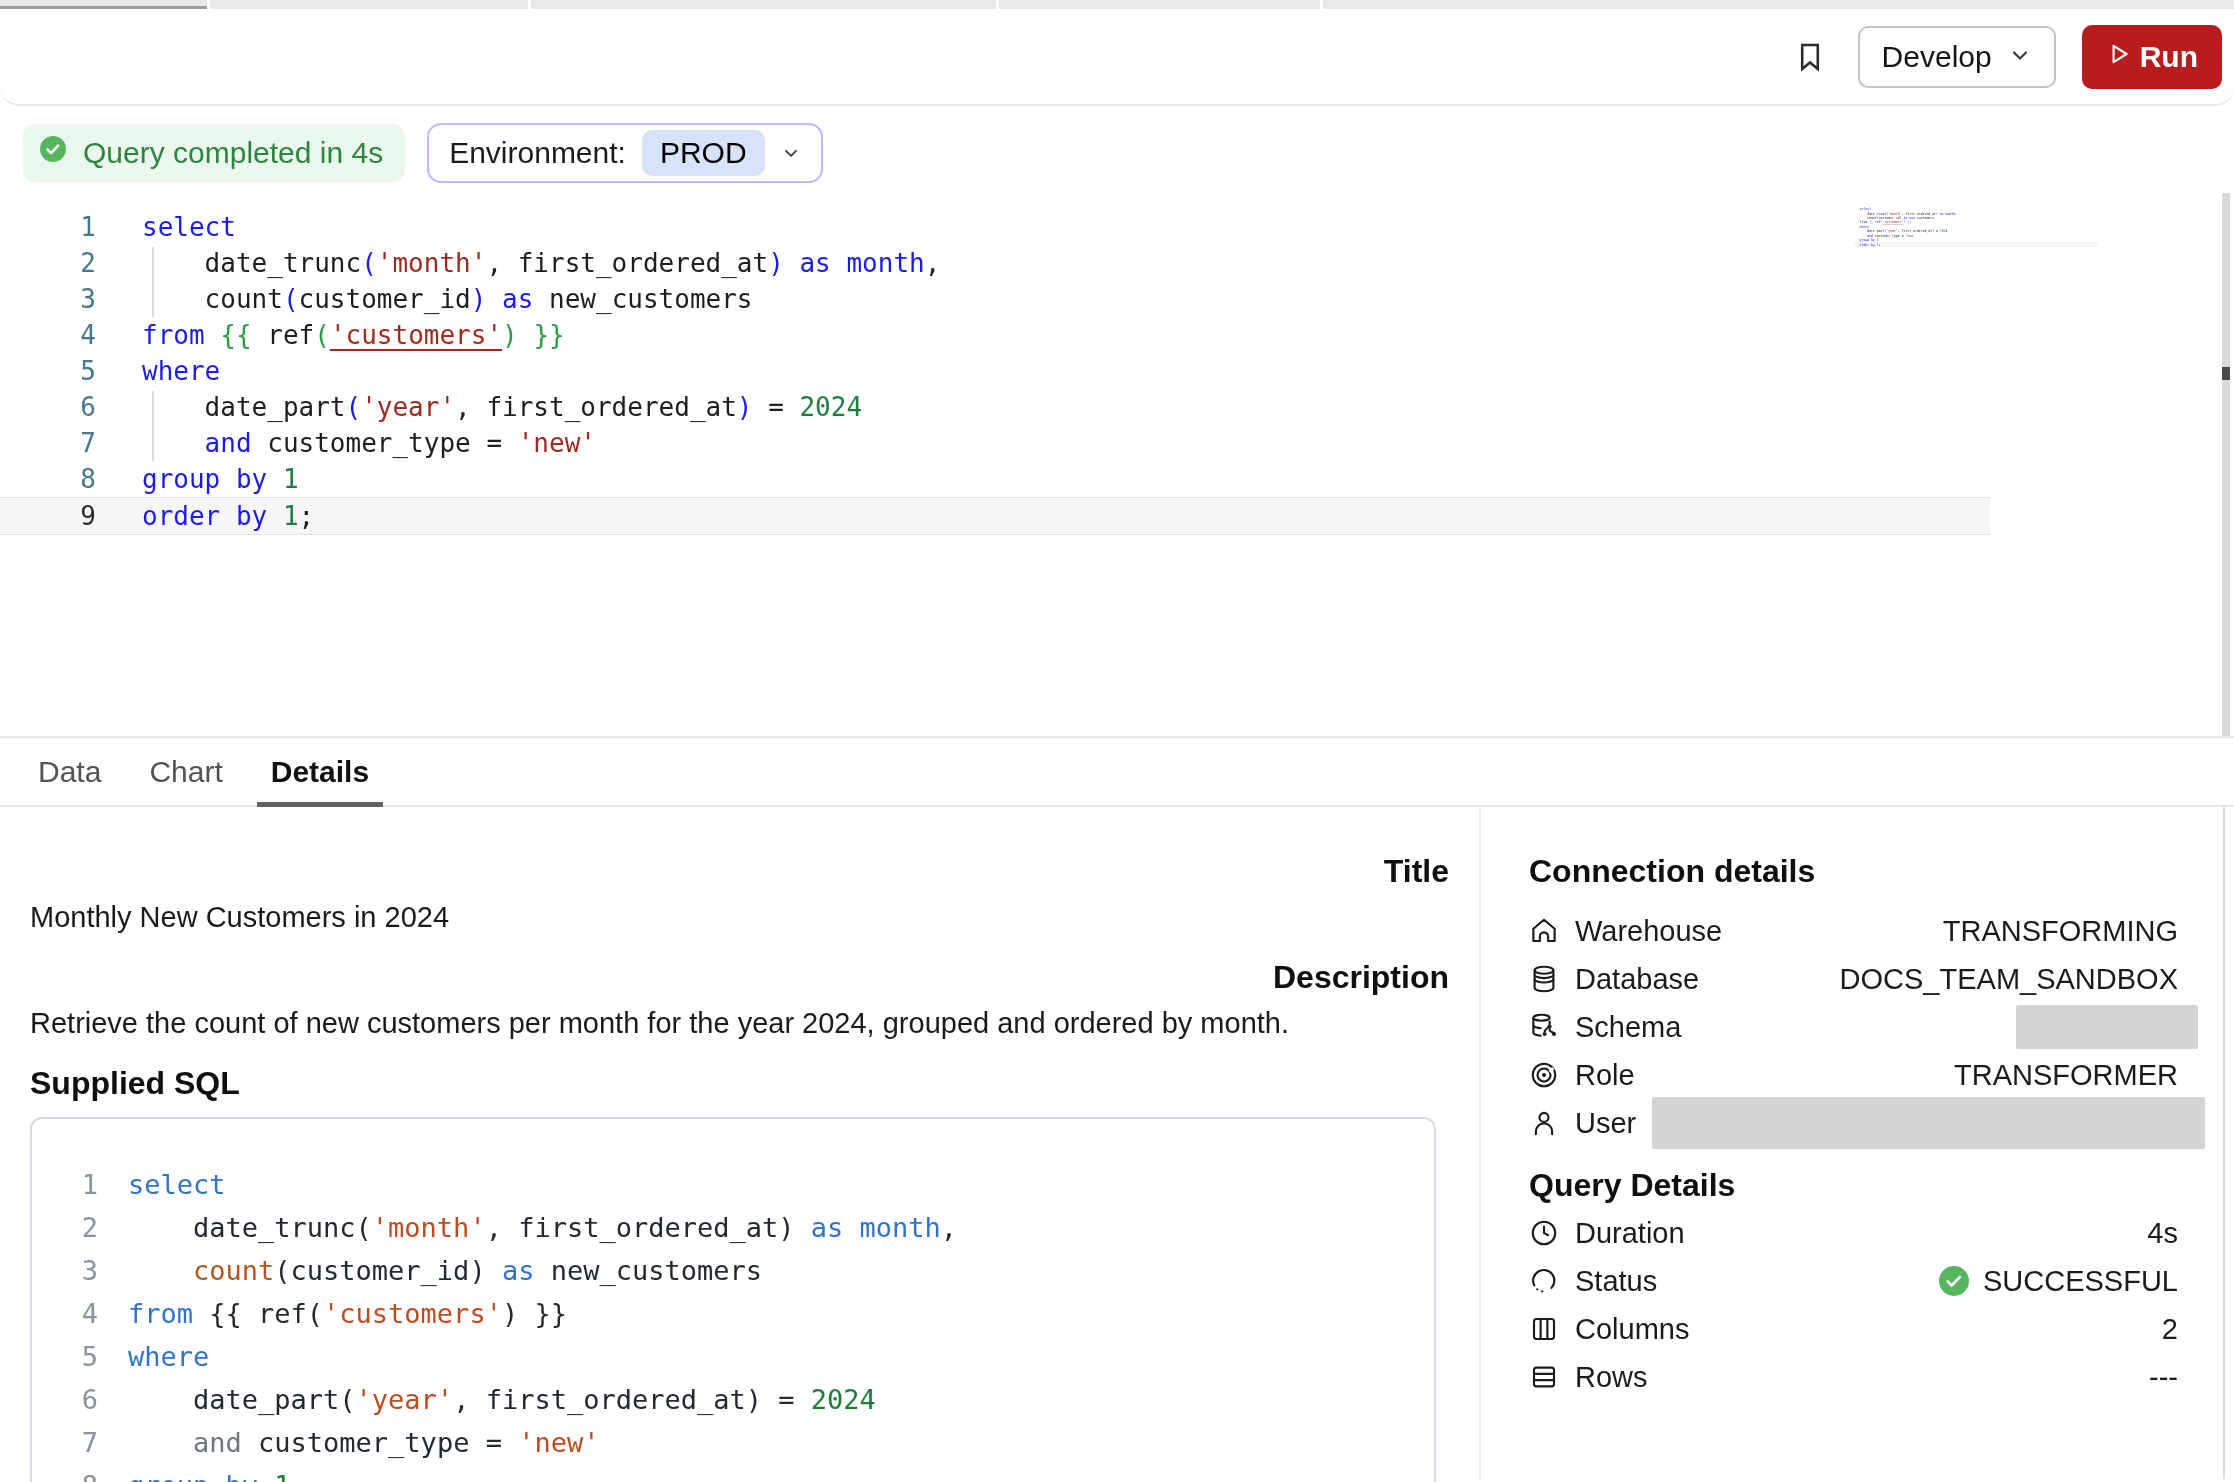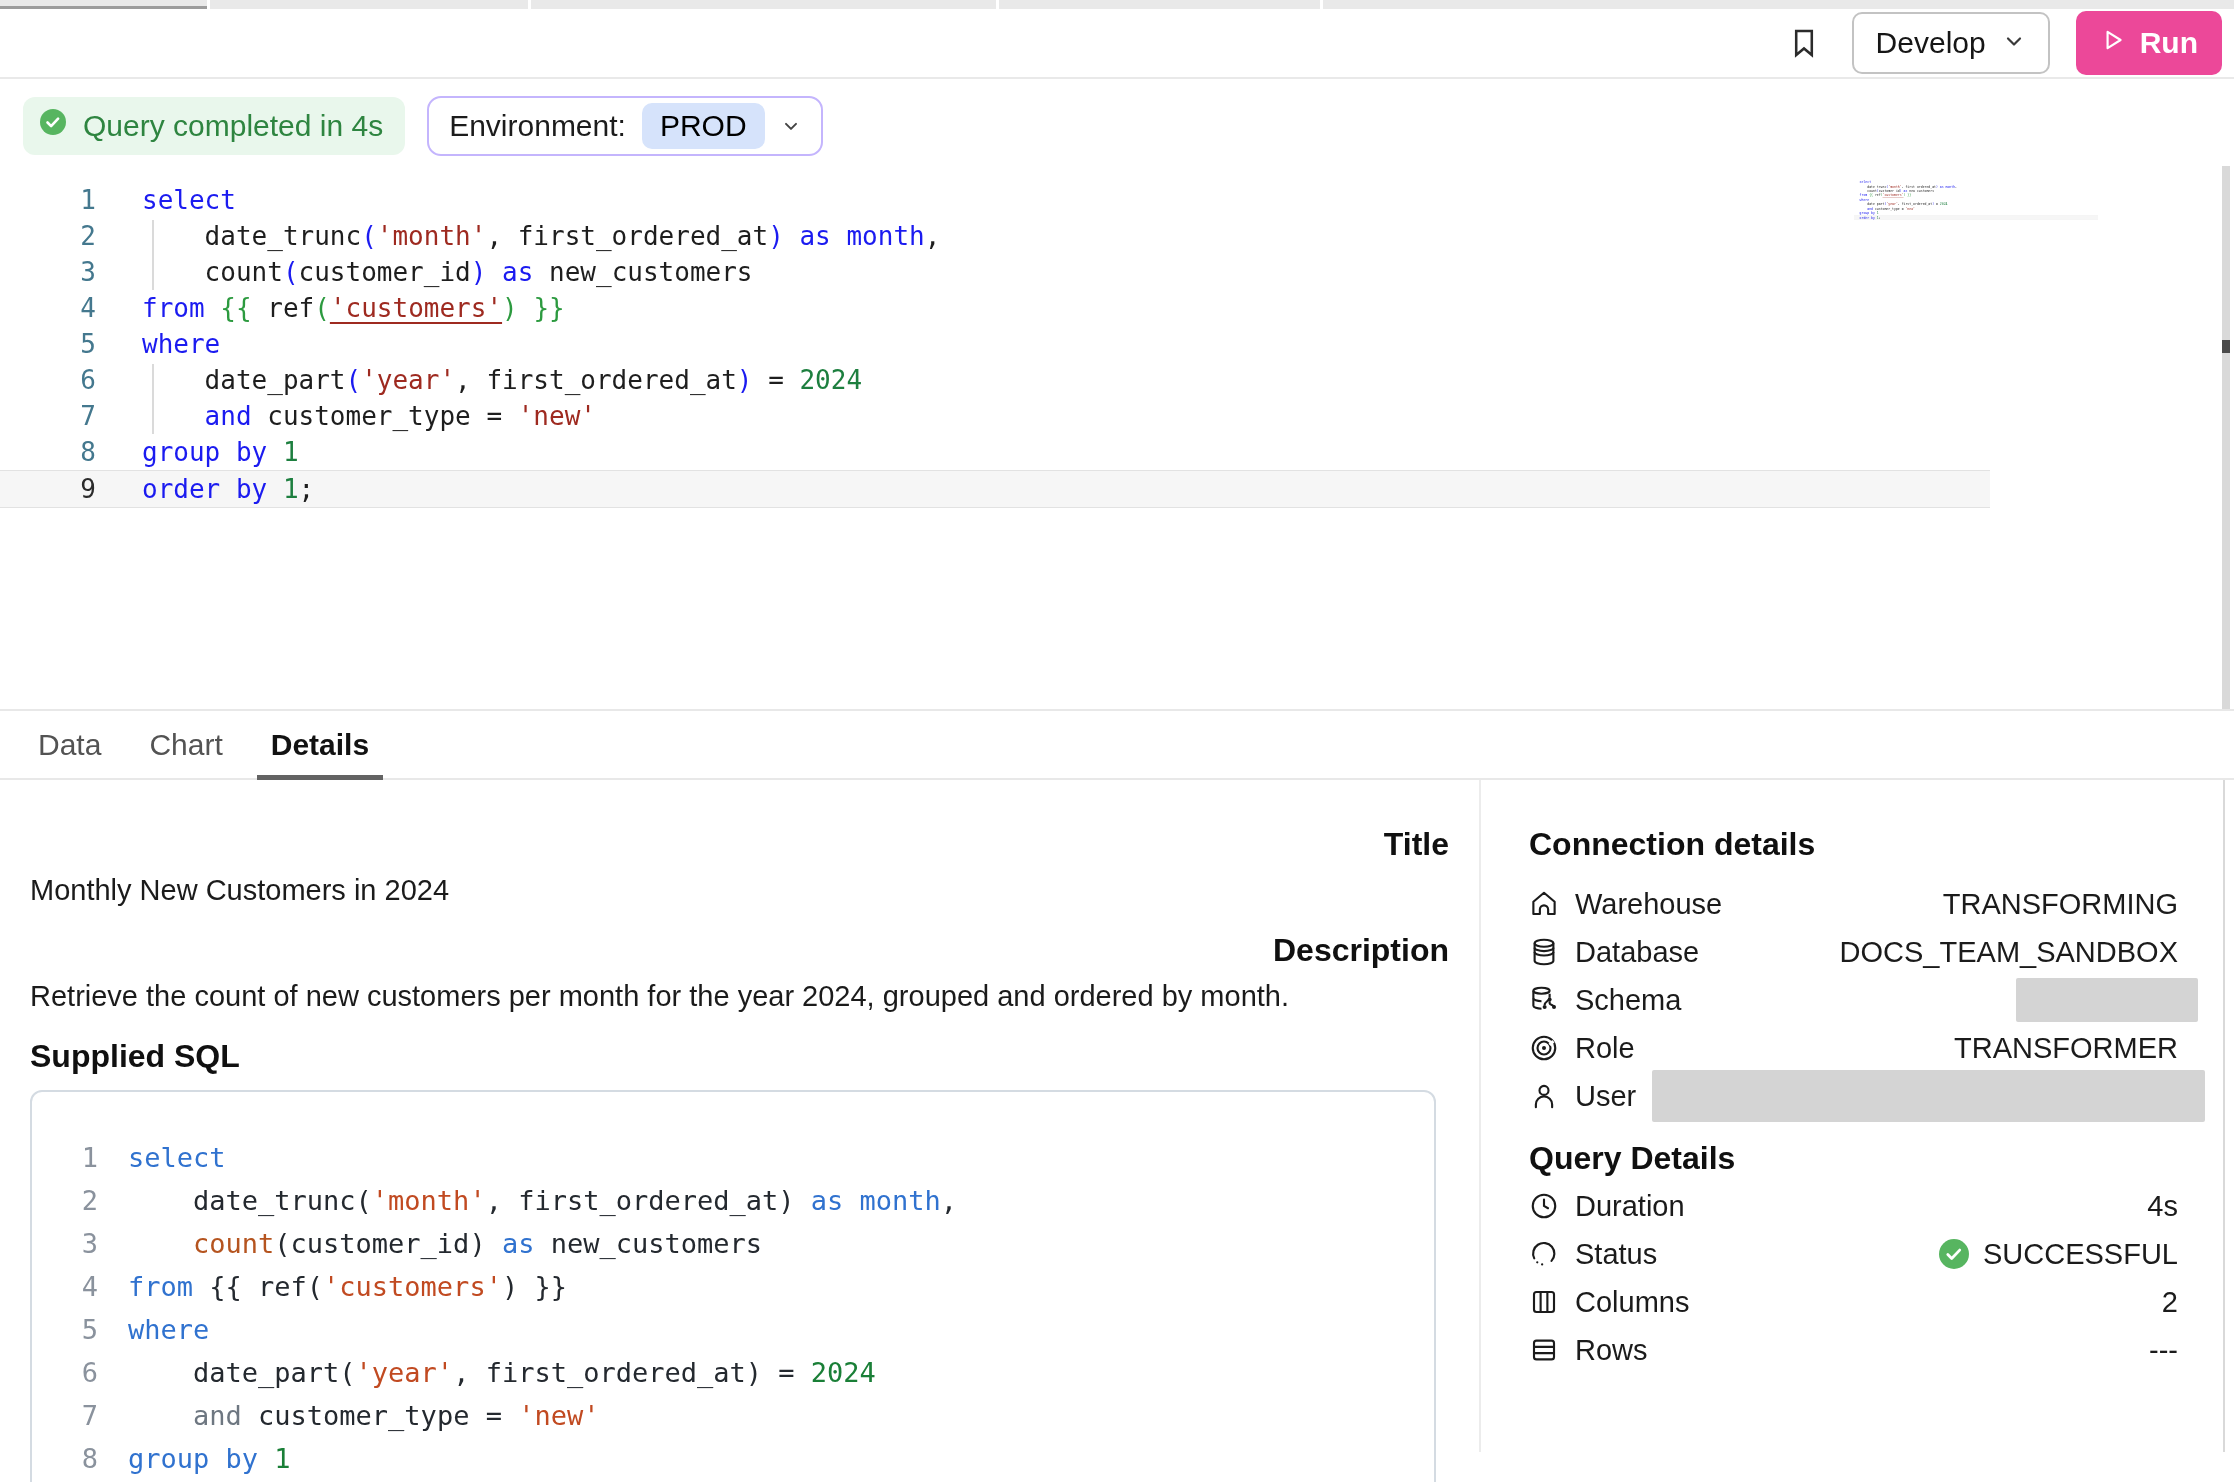--- a/index.html
+++ b/index.html
@@ -6,28 +6,28 @@
   html,body { width:2234px; height:1482px; overflow:hidden; background:#fff;
     font-family:"Liberation Sans", sans-serif; color:#1b1b1b; }
 
   
   .top-strip { height:9px; display:flex; background:#fff; }
   .top-strip .seg { background:#e9e9e9; height:9px; }
   .top-strip .gap { width:3px; background:#fff; height:9px; }
   .top-strip .seg.active { box-shadow: inset 0 -3px 0 #9c9c9c; }
 
   
-  .header { height:70px; border-bottom:2px solid #e9e9e9; display:flex;
-    align-items:center; justify-content:flex-end; gap:26px; padding-right:12px; }
+  .header { height:97px; border-bottom:2px solid #e9e9e9; display:flex;
+    align-items:center; justify-content:flex-end; gap:26px; padding-right:12px;border-radius:19px; }
   .bookmark-btn { width:44px; height:44px; display:flex; align-items:center; justify-content:center; cursor:pointer; }
   .btn-develop { height:62px; min-width:180px; border:2px solid #c3c3c3; border-radius:10px;
     background:#fff; display:flex; align-items:center; justify-content:center; gap:16px;
     font-size:30px; color:#161616; padding:0 22px; cursor:pointer; }
-  .btn-run { height:64px; min-width:128px; border:none; border-radius:10px; background:#ec4899;
-    color:#fff; display:flex; align-items:center; justify-content:center; gap:14px;
+  .btn-run { height:64px; min-width:128px; border:none; border-radius:10px; background:#b91c1c;
+    color:#fff; display:flex; align-items:center; justify-content:center; gap:8px;
     font-size:30px; font-weight:700; padding:0 24px; cursor:pointer; }
 
   
   .status-row { height:93px; display:flex; align-items:center; gap:22px; padding-left:23px;text-align:right; }
   .pill-success { background:#e9f7ec; border-radius:12px; height:58px; display:flex;
     align-items:center; gap:14px; padding:0 22px 0 14px; font-size:30px; color:#2e8540; }
   .env-select { background:#fff; border:2px solid #c4b5fd; border-radius:14px; height:60px;
     display:flex; align-items:center; gap:16px; padding:0 20px; font-size:30px; color:#1c1c1c; cursor:pointer; }
   .env-chip { background:#d6e3fb; border-radius:10px; padding:6px 18px; color:#000000; }
 

